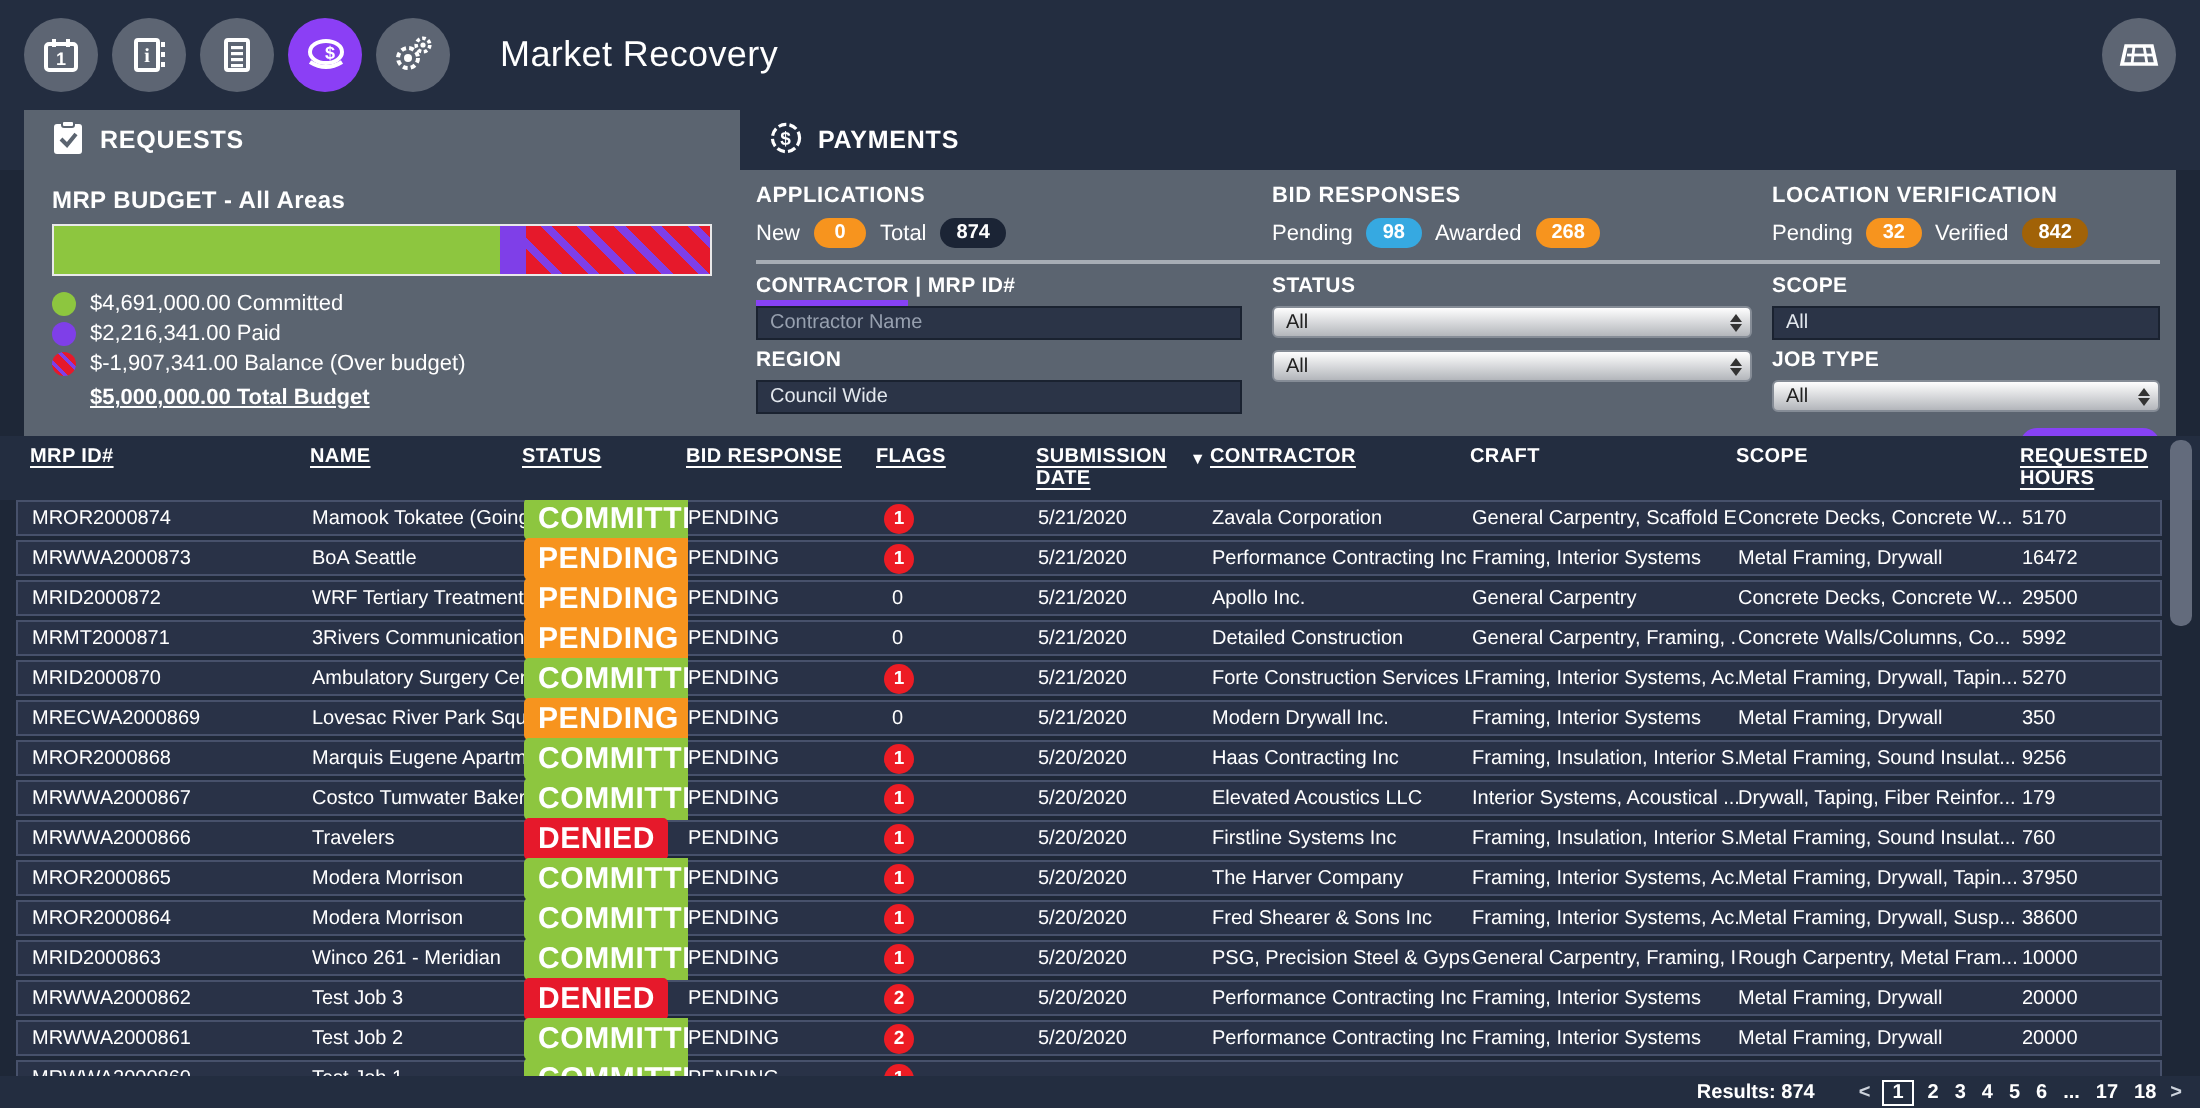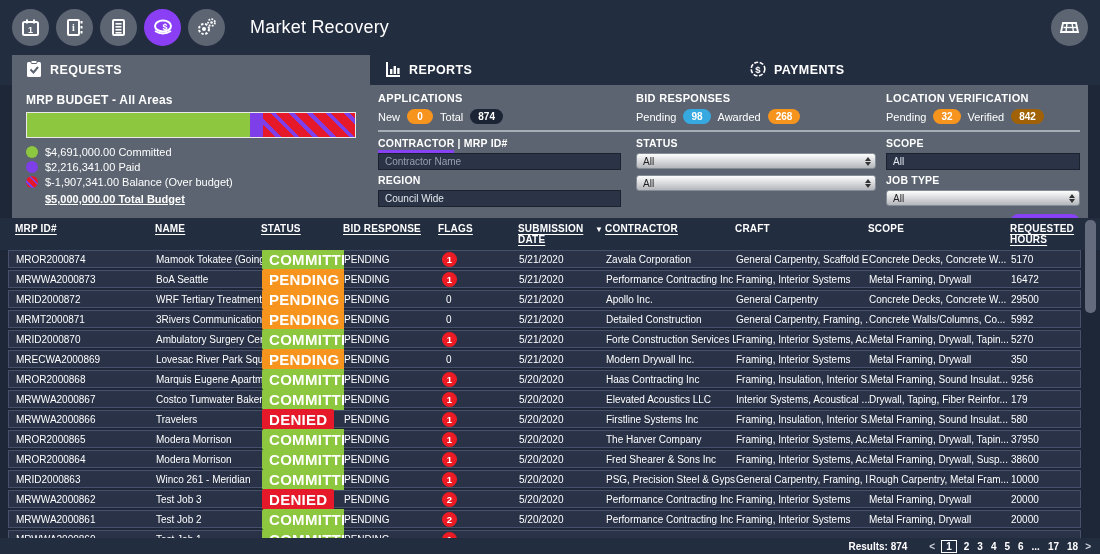--- a/index.html
+++ b/index.html
@@ -153,29 +153,20 @@
     <span><svg width="16" height="18" viewBox="0 0 16 18">
           <rect x="1" y="2" width="14" height="15" rx="1.5" fill="#fff"></rect>
           <rect x="5" y="0.5" width="6" height="3" rx="1" fill="#fff" stroke="#5b6470" stroke-width="1"></rect>
           <path d="M4.5 9.5 l3 3 l4.5 -5.5" fill="none" stroke="#5b6470" stroke-width="2"></path>
         </svg></span>
     <span>REQUESTS</span>
   </div>
   <div class="tab-rest">
     <div class="tab-dark">
       <span><svg width="16" height="16" viewBox="0 0 16 16">
-            <path d="M2 1 v14 h13" fill="none" stroke="#fff" stroke-width="2"></path>
-            <rect x="5" y="8" width="2.4" height="5" fill="#fff"></rect>
-            <rect x="8.6" y="5" width="2.4" height="8" fill="#fff"></rect>
-            <rect x="12.2" y="7" width="2.4" height="6" fill="#fff"></rect>
-          </svg></span>
-      <span>REPORTS</span>
-    </div>
-    <div class="tab-dark">
-      <span><svg width="16" height="16" viewBox="0 0 16 16">
             <circle cx="8" cy="8" r="6.8" fill="none" stroke="#fff" stroke-width="1.6" stroke-dasharray="4 1.6"></circle>
             <text x="8" y="11.5" font-size="9.5" font-weight="bold" fill="#fff" text-anchor="middle" font-family="Liberation Sans, sans-serif">$</text>
           </svg></span>
       <span>PAYMENTS</span>
     </div>
   </div>
 </div>
 
 <div class="content">
   <aside class="budget-panel">
@@ -396,21 +387,21 @@
       <div class="row">
         <div>MRWWA2000866</div>
         <div>Travelers</div>
         <div><span class="badge" style="background: rgb(230, 25, 43);">DENIED</span></div>
         <div>PENDING</div>
         <div><span class="flag">1</span></div>
         <div>5/20/2020</div>
         <div>Firstline Systems Inc</div>
         <div>Framing, Insulation, Interior S...</div>
         <div>Metal Framing, Sound Insulat...</div>
-        <div>580</div>
+        <div>760</div>
       </div>
       <div class="row">
         <div>MROR2000865</div>
         <div>Modera Morrison</div>
         <div><span class="badge" style="background: rgb(141, 198, 63);">COMMITTED</span></div>
         <div>PENDING</div>
         <div><span class="flag">1</span></div>
         <div>5/20/2020</div>
         <div>The Harver Company</div>
         <div>Framing, Interior Systems, Ac...</div>

